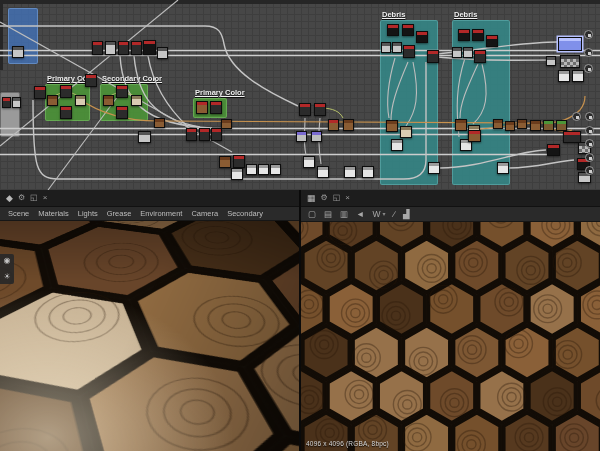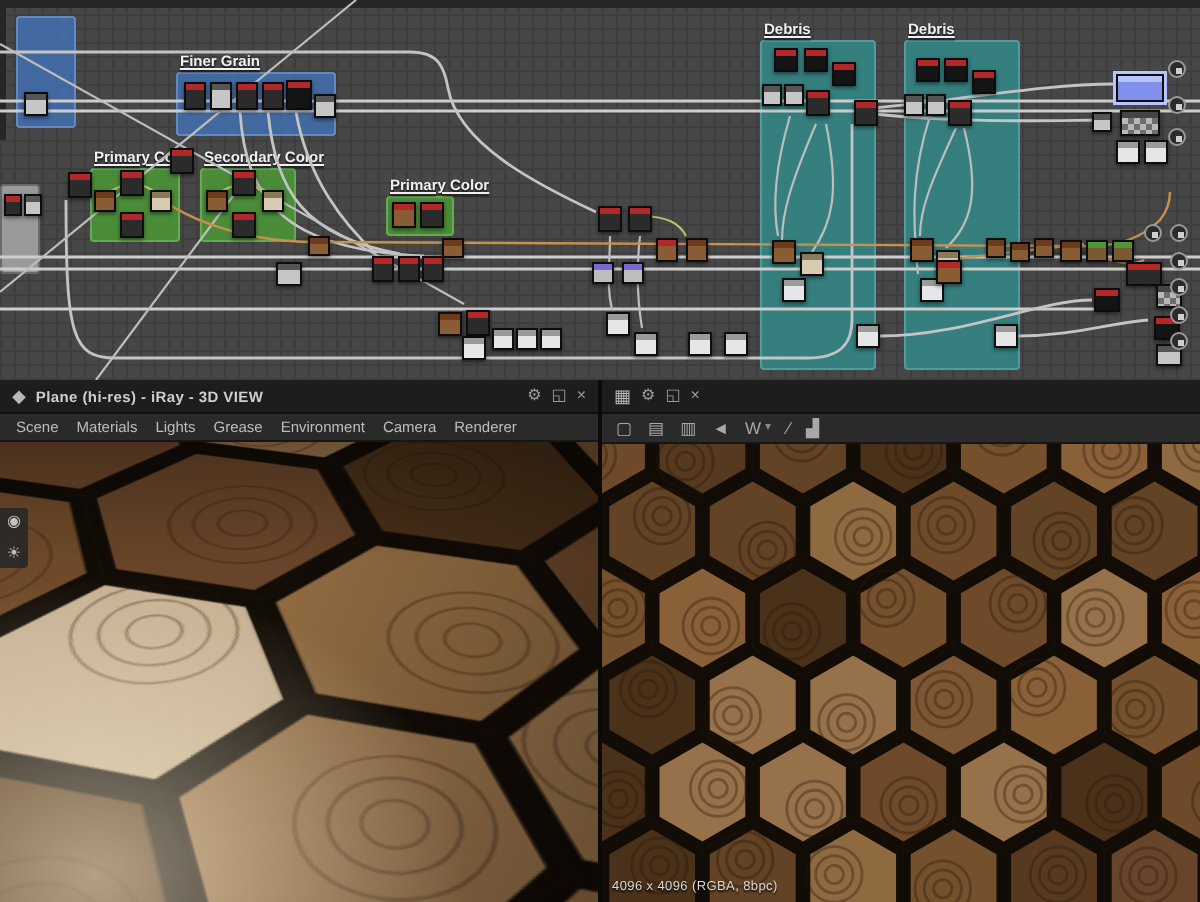--- a/index.html
+++ b/index.html
@@ -66,23 +66,20 @@
 </head>
 <body>
 
 <div class="app">
 
   <div class="graph">
     <div class="graph-topbar"></div>
     <div class="graph-leftbar"></div>
 
     <div class="group g-blue" style="left:8px;top:8px;width:30px;height:56px;"></div>
-    <div class="group g-blue" style="left:88px;top:36px;width:80px;height:32px;">
-      <span class="glabel">Finer Grain</span>
-    </div>
     <div class="group g-green" style="left:45px;top:84px;width:45px;height:37px;">
       <span class="glabel">Primary Color</span>
     </div>
     <div class="group g-green" style="left:100px;top:84px;width:48px;height:37px;">
       <span class="glabel">Secondary Color</span>
     </div>
     <div class="group g-green" style="left:193px;top:98px;width:34px;height:20px;">
       <span class="glabel">Primary Color</span>
     </div>
     <div class="group g-teal" style="left:380px;top:20px;width:58px;height:165px;">
@@ -411,33 +408,32 @@
           <i></i>
         </div>
       </div>
   </div>
 
   <div class="viewports">
 
     <section class="vp vp3d">
       <header>
         <span class="hicon">◆</span>
-        <span class="ttl">Plane (hi-res) - iRay - 3D VIEW</span>
         <span class="wicon">⚙</span>
         <span class="wicon">◱</span>
         <span class="wicon">×</span>
       </header>
       <nav class="menubar">
         <span>Scene</span>
         <span>Materials</span>
         <span>Lights</span>
         <span>Grease</span>
         <span>Environment</span>
         <span>Camera</span>
-        <span>Renderer</span>
+        <span>Secondary</span>
       </nav>
       <div class="canvas3d">
         <div class="persp">
             <div class="plane"><svg id="hex3d" width="1650" height="1400">
                 <polygon points="-62.4,-176.0 -3.5,-142.0 -3.5,-74.0 -62.4,-40.0 -121.2,-74.0 -121.2,-142.0" fill="#7d5733" stroke="#120c06" stroke-width="6.4" stroke-linejoin="round"></polygon>
                 <circle cx="-42.765927837911676" cy="-106.28003086419753" r="11.5" fill="none" stroke="rgba(40,22,8,0.35)" stroke-width="1.4"></circle>
                 <circle cx="-42.765927837911676" cy="-106.28003086419753" r="23.0" fill="none" stroke="rgba(40,22,8,0.35)" stroke-width="1.4"></circle>
                 <circle cx="-42.765927837911676" cy="-106.28003086419753" r="34.6" fill="none" stroke="rgba(40,22,8,0.35)" stroke-width="1.4"></circle>
                 <polygon points="62.4,-176.0 121.2,-142.0 121.2,-74.0 62.4,-40.0 3.5,-74.0 3.5,-142.0" fill="#75502c" stroke="#120c06" stroke-width="6.4" stroke-linejoin="round"></polygon>
                 <circle cx="49.903335245319084" cy="-130.5925" r="11.5" fill="none" stroke="rgba(40,22,8,0.35)" stroke-width="1.4"></circle>

